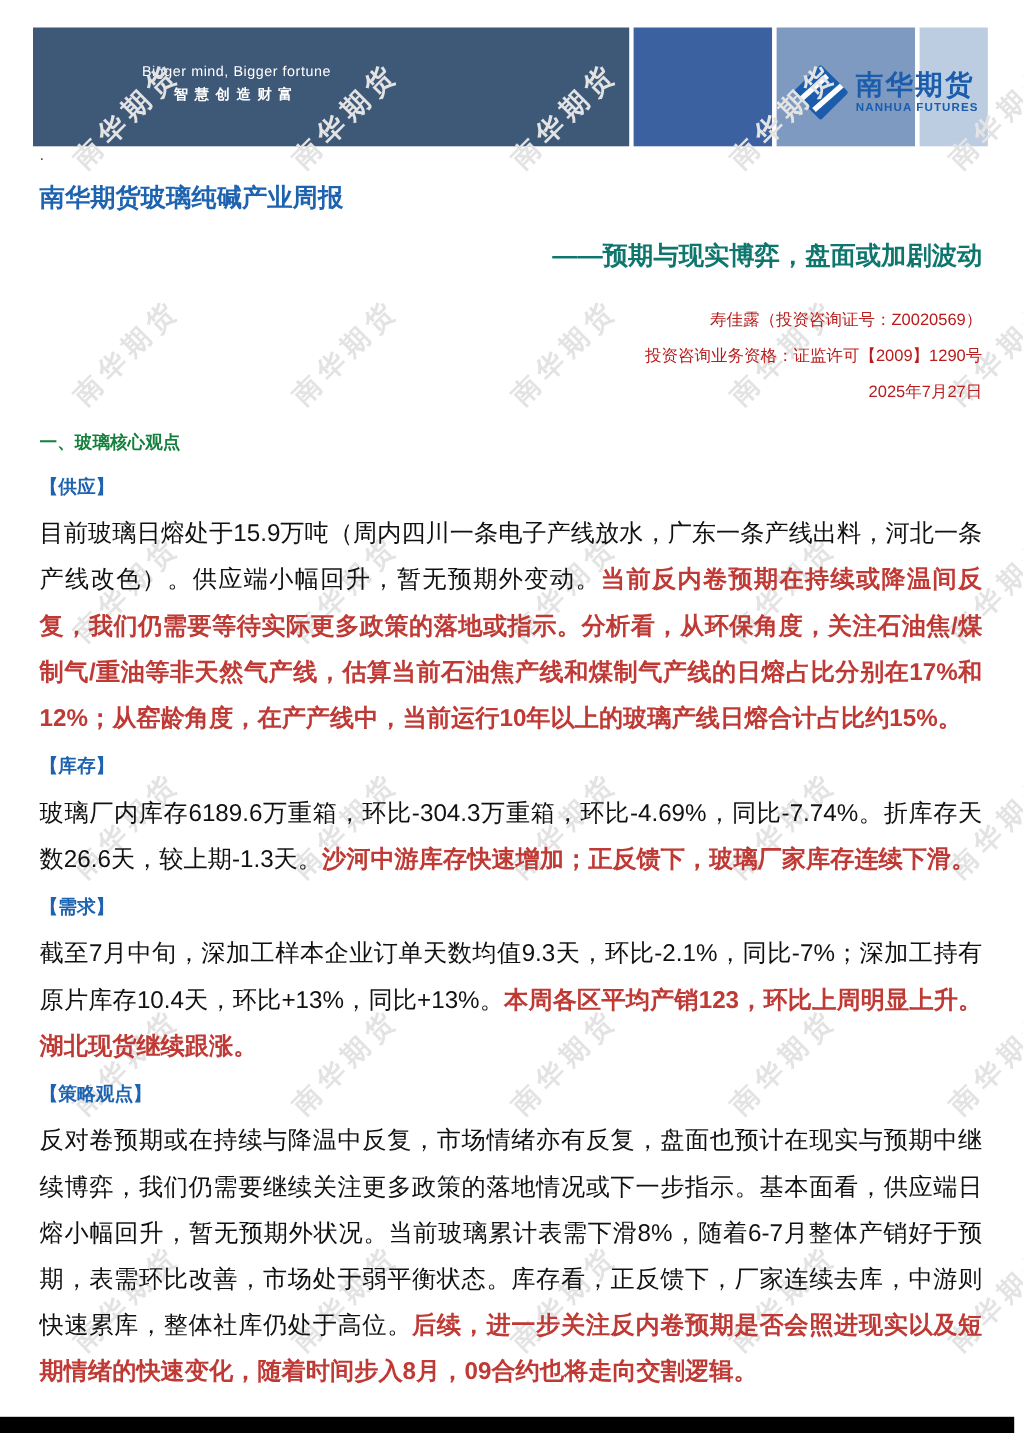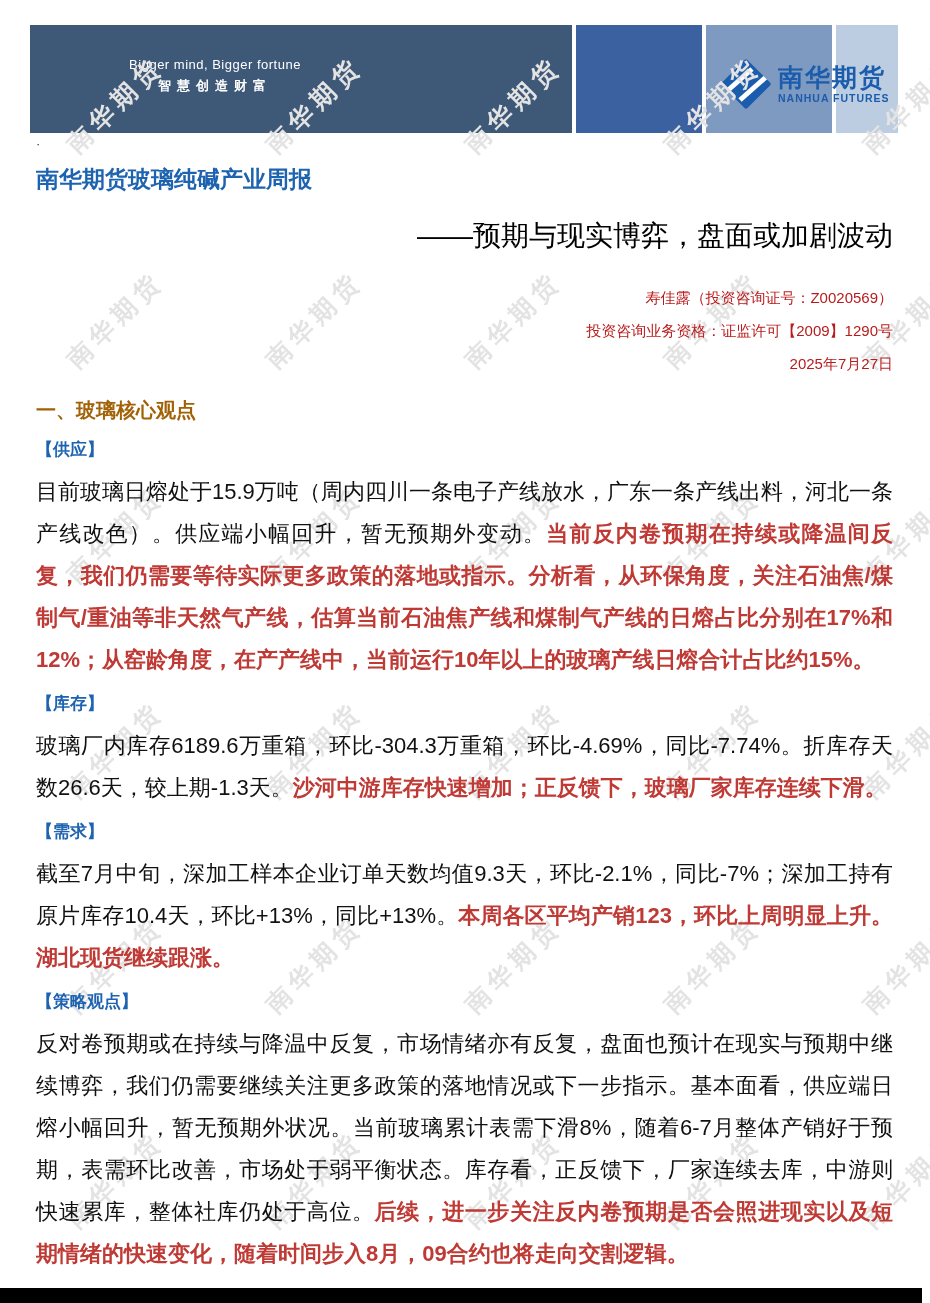--- a/index.html
+++ b/index.html
@@ -26,23 +26,23 @@
 
   
   .watermark-layer { position:absolute; inset:0; z-index:2; pointer-events:none; }
   .wm { position:absolute; transform:translate(-50%,-50%) rotate(-45deg);
         font-size:25px; letter-spacing:6px; color:#e3e3e3; font-weight:600; white-space:nowrap; }
 
   
   .content { position:absolute; left:36px; top:136px; width:857px; z-index:3; color:#111111; }
   .stray-dot { font-size:13px; line-height:16px; color:#333; }
   .report-title { font-size:23px; font-weight:bold; color:#1e63b0; margin-top:12px; }
-  .report-subtitle { font-size:28px; font-weight:normal; color:#000000; text-align:right; margin-top:22px; }
+  .report-subtitle { font-size:23px; font-weight:bold; color:#0f766e; text-align:right; margin-top:22px; }
   .author-block { text-align:right; margin-top:26px; font-size:15px; color:#b91c1c; line-height:33px; }
-  .sec-heading { font-size:20px; font-weight:bold; color:#a16207; margin-top:13px; line-height:34px; }
+  .sec-heading { font-size:16px; font-weight:bold; color:#15803d; margin-top:13px; line-height:34px; }
   .blk-label { font-size:17px; font-weight:bold; color:#1e63b0; line-height:42px; margin-top:2px; }
   .para { font-size:22px; line-height:42px; margin:0; text-align:justify; }
   .hl { color:#bf3a35; font-weight:bold; }
 
   
   .bottom-bar { position:absolute; left:0; bottom:0; width:922px; height:15px; background:#000000; z-index:3; }
 </style>
 </head>
 <body>
 

